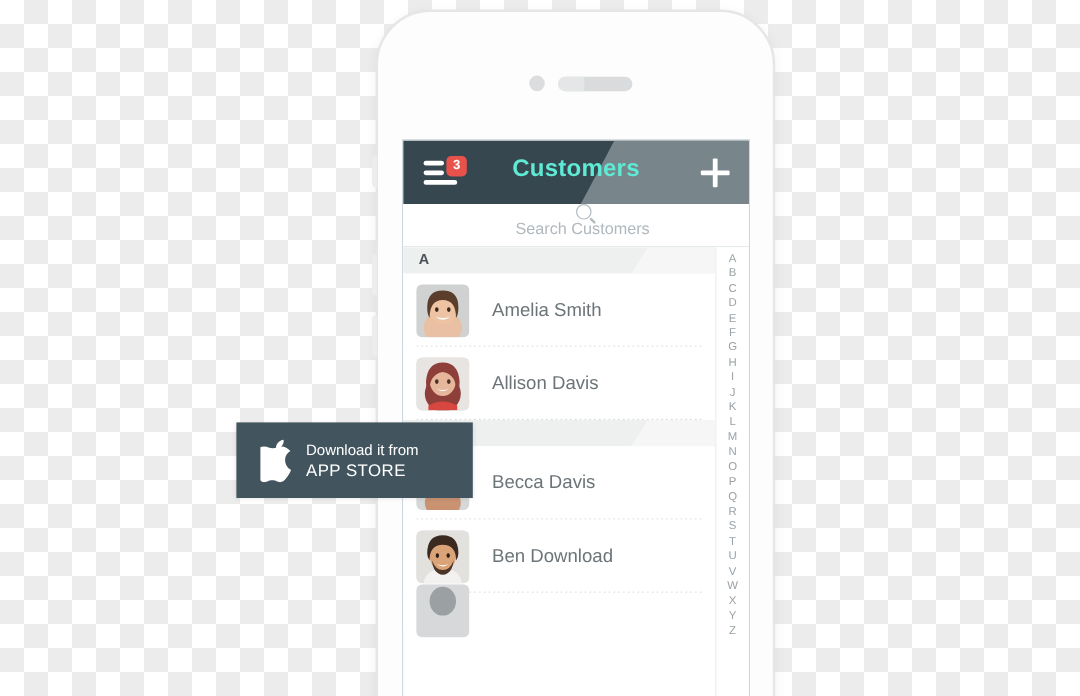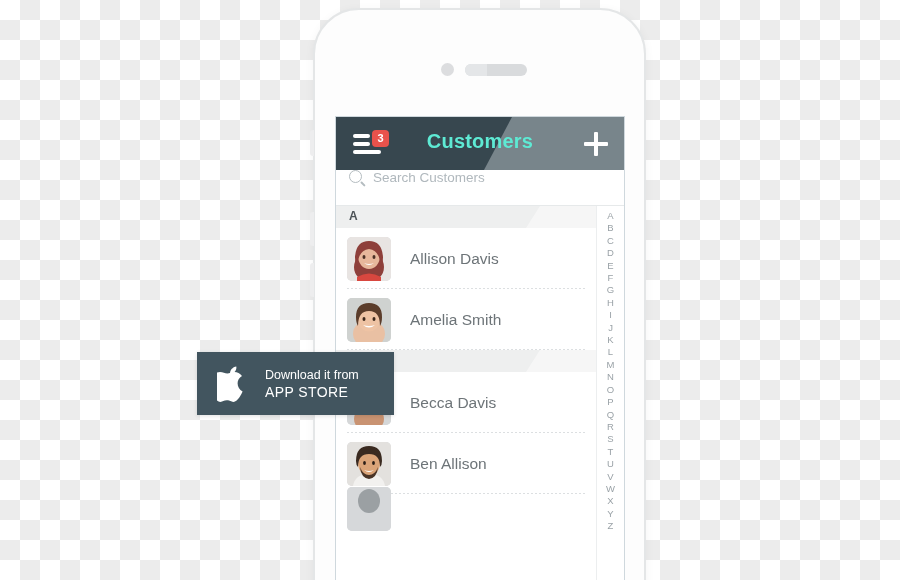--- a/index.html
+++ b/index.html
@@ -154,21 +154,22 @@
   .plus-btn::before { left: 0; top: 10px; width: 24px; height: 3.6px; }
   .plus-btn::after  { top: 0; left: 10px; height: 24px; width: 3.6px; }
 
   
   .search-bar {
     position: relative;
     height: 36px;
     background: #ffffff;
     border-bottom: 1px solid #e6e9ea;
     display: flex;
-    align-items: flex-start;
+    align-items: center;
+    flex-direction: column;
   }
   .search-icon {
     position: relative;
     margin-left: 13px;
     width: 13px; height: 13px;
     border: 1.8px solid #b4bcc0;
     border-radius: 50%;
   }
   .search-icon::after {
     content: "";
@@ -283,21 +284,21 @@
     align-items: center;
     box-shadow: 0 1px 4px rgba(0,0,0,0.12);
   }
   .apple-logo {
     margin-left: 20px;
     width: 30px;
     height: 36px;
     flex: 0 0 auto;
   }
   .apple-logo svg { display: block; width: 100%; height: 100%; }
-  .badge-text { margin-left: 18px; color: #ffffff; }
+  .badge-text { margin-left: 8px; color: #ffffff; }
   .badge-line1 { font-size: 12.5px; line-height: 16px; }
   .badge-line2 { font-size: 14px; font-weight: normal; letter-spacing: 0.4px; line-height: 18px; }
 </style>
 </head>
 <body>
 
 <div class="phone">
 
   <div class="phone-btn btn-mute"></div>
   <div class="phone-btn btn-volup"></div>
@@ -329,53 +330,53 @@
       <div class="search-icon"></div>
       <div class="search-placeholder">Search Customers</div>
     </div>
 
     <div class="list-wrap">
       <div class="list">
 
         <div class="section-head">
           <div class="sh-gloss"></div>
           <span>A</span>
+        </div>
+
+        <div class="row">
+          <div class="avatar">
+            <svg viewBox="0 0 44 44">
+              <rect width="44" height="44" fill="#cfd2d0"></rect>
+              <ellipse cx="22" cy="36" rx="16" ry="14" fill="#e9c0a3"></ellipse>
+              <ellipse cx="22" cy="20" rx="11.5" ry="13.5" fill="#eec3a4"></ellipse>
+              <path d="M9 19 Q9 5 22 5 Q35 5 35 19 Q35 25 33 28 Q33 13 22 13 Q11 13 11 28 Q9 25 9 19Z" fill="#5b3d2b"></path>
+              <ellipse cx="17" cy="21" rx="1.5" ry="2" fill="#3d2a1e"></ellipse>
+              <ellipse cx="27" cy="21" rx="1.5" ry="2" fill="#3d2a1e"></ellipse>
+              <path d="M16 27 Q22 32 28 27 Q22 29 16 27Z" fill="#fff"></path>
+            </svg>
+          </div>
+          <div class="row-name">Amelia Smith</div>
         </div>
 
         <div class="row">
           <div class="avatar">
             <svg viewBox="0 0 44 44">
               <rect width="44" height="44" fill="#e8e4e2"></rect>
               <circle cx="22" cy="30" r="15" fill="#8e3f3a"></circle>
               <ellipse cx="22" cy="19" rx="11" ry="13" fill="#e7b79c"></ellipse>
               <path d="M8 20 Q9 4 22 4 Q35 4 36 20 Q36 28 33 30 Q34 14 22 12 Q10 14 11 30 Q8 28 8 20Z" fill="#8e3f3a"></path>
               <ellipse cx="17" cy="20" rx="1.5" ry="2" fill="#4a3026"></ellipse>
               <ellipse cx="27" cy="20" rx="1.5" ry="2" fill="#4a3026"></ellipse>
               <path d="M17 26 Q22 30 27 26 Q22 28 17 26Z" fill="#fff"></path>
               <path d="M10 40 Q22 33 34 40 L34 44 L10 44Z" fill="#d8473f"></path>
             </svg>
           </div>
           <div class="row-name">Allison Davis</div>
         </div>
 
-        <div class="row">
-          <div class="avatar">
-            <svg viewBox="0 0 44 44">
-              <rect width="44" height="44" fill="#cfd2d0"></rect>
-              <ellipse cx="22" cy="36" rx="16" ry="14" fill="#e9c0a3"></ellipse>
-              <ellipse cx="22" cy="20" rx="11.5" ry="13.5" fill="#eec3a4"></ellipse>
-              <path d="M9 19 Q9 5 22 5 Q35 5 35 19 Q35 25 33 28 Q33 13 22 13 Q11 13 11 28 Q9 25 9 19Z" fill="#5b3d2b"></path>
-              <ellipse cx="17" cy="21" rx="1.5" ry="2" fill="#3d2a1e"></ellipse>
-              <ellipse cx="27" cy="21" rx="1.5" ry="2" fill="#3d2a1e"></ellipse>
-              <path d="M16 27 Q22 32 28 27 Q22 29 16 27Z" fill="#fff"></path>
-            </svg>
-          </div>
-          <div class="row-name">Amelia Smith</div>
-        </div>
-
         <div class="section-head">
           <div class="sh-gloss"></div>
           <span>B</span>
         </div>
 
         <div class="row">
           <div class="avatar">
             <svg viewBox="0 0 44 44">
               <rect width="44" height="44" fill="#d5d7d8"></rect>
               <ellipse cx="22" cy="38" rx="15" ry="13" fill="#c99372"></ellipse>
@@ -394,21 +395,21 @@
               <rect width="44" height="44" fill="#e3e1de"></rect>
               <path d="M6 44 Q8 32 22 32 Q36 32 38 44Z" fill="#f2f1ef"></path>
               <ellipse cx="22" cy="21" rx="11" ry="13" fill="#dba478"></ellipse>
               <path d="M9 19 Q9 4 22 4 Q35 4 35 19 Q35 23 33 25 Q33 12 22 12 Q11 12 11 25 Q9 23 9 19Z" fill="#3a2a20"></path>
               <path d="M13 25 Q14 36 22 37 Q30 36 31 25 Q28 33 22 33 Q16 33 13 25Z" fill="#4a3528"></path>
               <ellipse cx="17.5" cy="21" rx="1.4" ry="1.9" fill="#2b1e16"></ellipse>
               <ellipse cx="26.5" cy="21" rx="1.4" ry="1.9" fill="#2b1e16"></ellipse>
               <path d="M17 28 Q22 32 27 28 Q22 30 17 28Z" fill="#fff"></path>
             </svg>
           </div>
-          <div class="row-name">Ben Allison</div>
+          <div class="row-name">Ben Download</div>
         </div>
 
 
         <div class="row row-partial">
           <div class="avatar">
             <svg viewBox="0 0 44 44">
               <rect width="44" height="44" fill="#d6d8da"></rect>
               <ellipse cx="22" cy="14" rx="11" ry="12" fill="#9ba0a3"></ellipse>
             </svg>
           </div>

